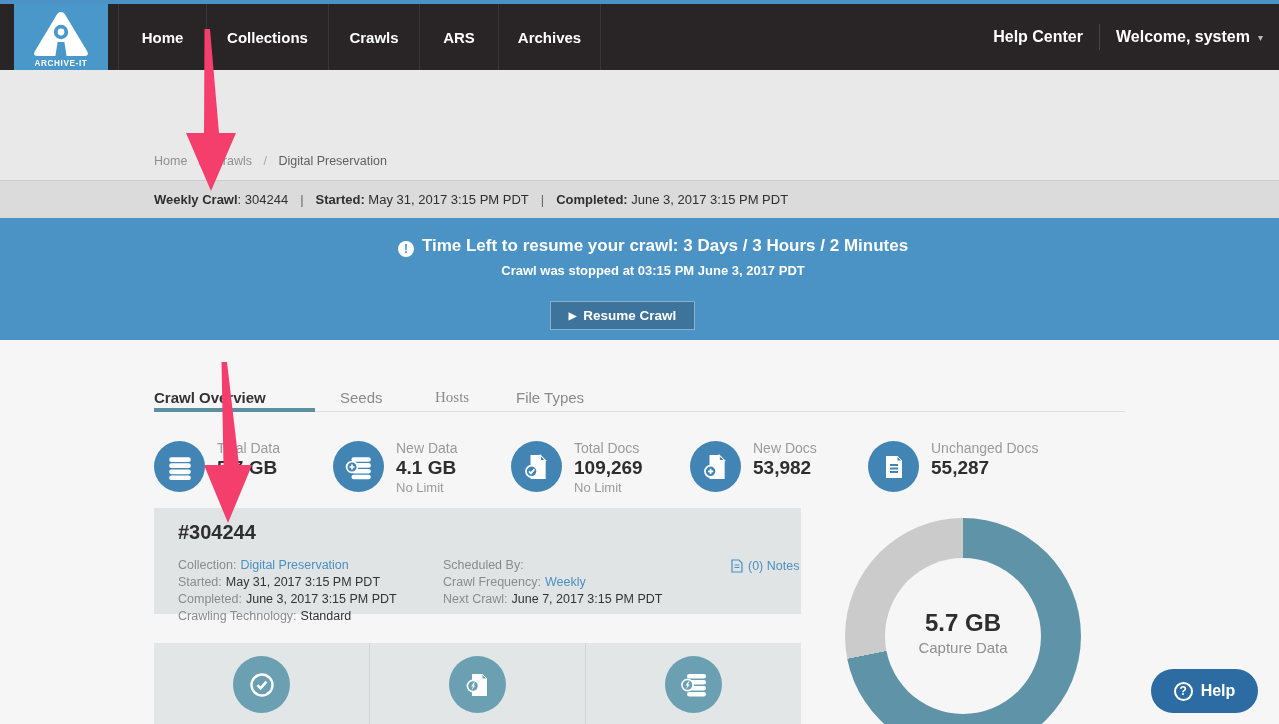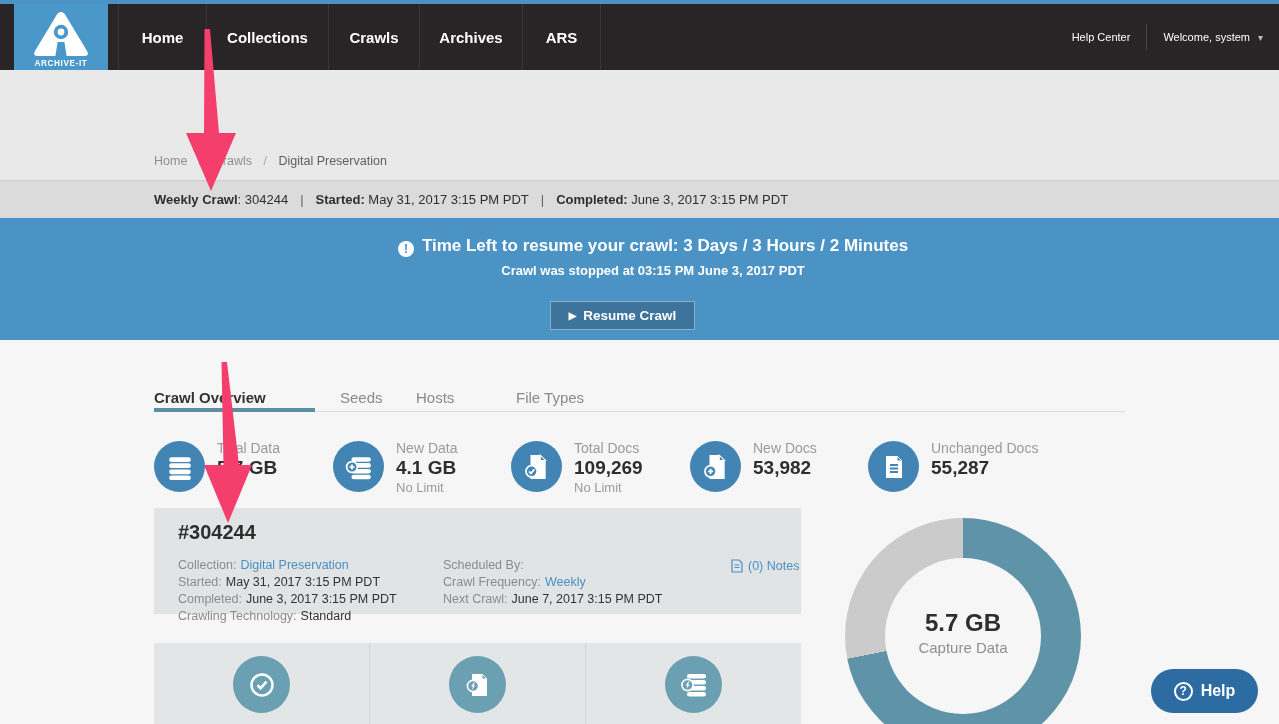--- a/index.html
+++ b/index.html
@@ -8,21 +8,21 @@
   .screen { position:relative; width:1279px; height:724px; overflow:hidden; background:#f6f6f6; }
 
   
   .top-strip { position:absolute; left:0; top:0; width:1279px; height:4px; background:#4b92c5; }
   .nav { position:absolute; left:0; top:4px; width:1279px; height:66px; background:#292425; }
   .nav-items { position:absolute; left:118px; top:0; height:66px; display:flex; }
   .nav-item { height:66px; display:flex; align-items:center; justify-content:center;
     color:#fff; font-size:15px; font-weight:600; border-left:1px solid #3a3536; cursor:pointer; }
   .nav-item:last-child { border-right:1px solid #3a3536; }
   .nav-right { position:absolute; right:16px; top:0; height:66px; display:flex; align-items:center; }
-  .nav-link { color:#fff; font-size:11px; font-weight:400; cursor:pointer; }
+  .nav-link { color:#fff; font-size:16px; font-weight:700; cursor:pointer; }
   .nav-divider { width:1px; height:26px; background:#4a4546; margin:0 16px; }
   .caret { color:#b9b9b9; font-size:10px; margin-left:8px; }
 
   
   .logo { position:absolute; left:14px; top:4px; width:94px; height:66px; background:#4a97c9; z-index:5; cursor:pointer; }
 
   
   .header-zone { position:absolute; left:0; top:70px; width:1279px; height:110px; background:#e9e9e9; }
   .breadcrumb { position:absolute; left:154px; top:84px; font-size:12.5px; color:#8f8f8f; }
   .breadcrumb .sep { color:#a9a9a9; margin:0 8px; }
@@ -47,21 +47,21 @@
   .resume-btn { position:absolute; left:550px; top:301px; width:145px; height:29px;
     background:#3e749c; border:1px solid #86b0cc; color:#fff; font-size:13.5px; font-weight:700;
     display:flex; align-items:center; justify-content:center; cursor:pointer; font-family:"Liberation Sans",sans-serif; }
   .resume-btn .play { font-size:10px; margin-right:7px; }
 
   
   .tabs { position:absolute; left:154px; top:389px; width:971px; height:23px; border-bottom:1px solid #dddddd; }
   .tab { position:absolute; top:0; font-size:15px; color:#8a8a8a; cursor:pointer; }
   .tab.active { color:#333; font-weight:700; }
   .tab-underline { position:absolute; left:0; top:19px; width:161px; height:4px; background:#5d8fa3; }
-  .tab-seeds { left:186px; } .tab-hosts { left:262px; } .tab-filetypes { left:362px; }
+  .tab-seeds { left:186px; } .tab-hosts { left:281px;font-family:Liberation Serif, serif; } .tab-filetypes { left:362px; }
 
   
   .stat { position:absolute; top:440px; height:54px; }
   .stat-circle { position:absolute; left:0; top:1px; width:51px; height:51px; border-radius:50%;
     background:#4285b4; display:flex; align-items:center; justify-content:center; }
   .stat-text { position:absolute; left:63px; top:0; white-space:nowrap; }
   .stat-label { font-size:14px; color:#9a9a9a; }
   .stat-value { font-size:19px; font-weight:700; color:#2e2e2e; margin-top:1px; }
   .stat-sub { font-size:13px; color:#9a9a9a; margin-top:1px; }
 
@@ -105,22 +105,22 @@
 <body>
 
 <div class="screen">
 
   <div class="top-strip"></div>
   <div class="nav">
     <div class="nav-items">
       <div class="nav-item" style="width:88px">Home</div>
       <div class="nav-item" style="width:122px">Collections</div>
       <div class="nav-item" style="width:91px">Crawls</div>
+      <div class="nav-item" style="width:79px">ARS</div>
       <div class="nav-item" style="width:103px">Archives</div>
-      <div class="nav-item" style="width:79px">ARS</div>
     </div>
     <div class="nav-right">
       <span class="nav-link">Help Center</span>
       <span class="nav-divider"></span>
       <span class="nav-link">Welcome, system</span>
       <span class="caret">▾</span>
     </div>
   </div>
 
   <div class="logo">

